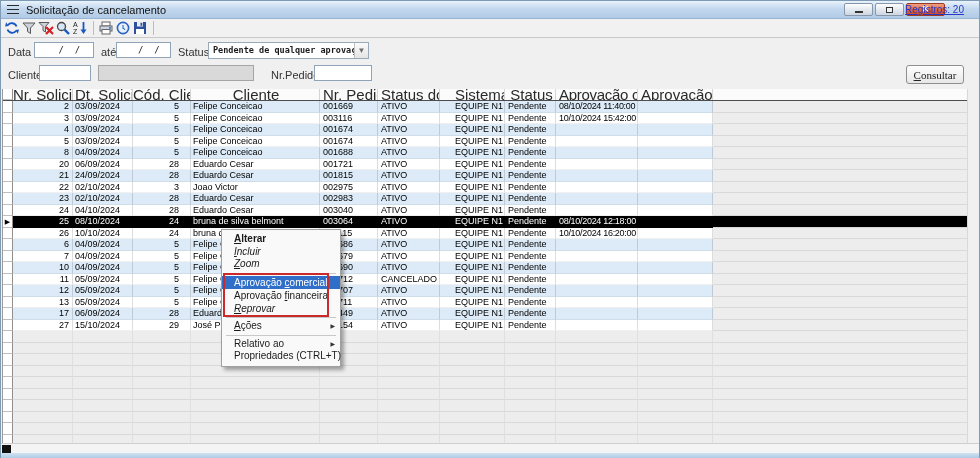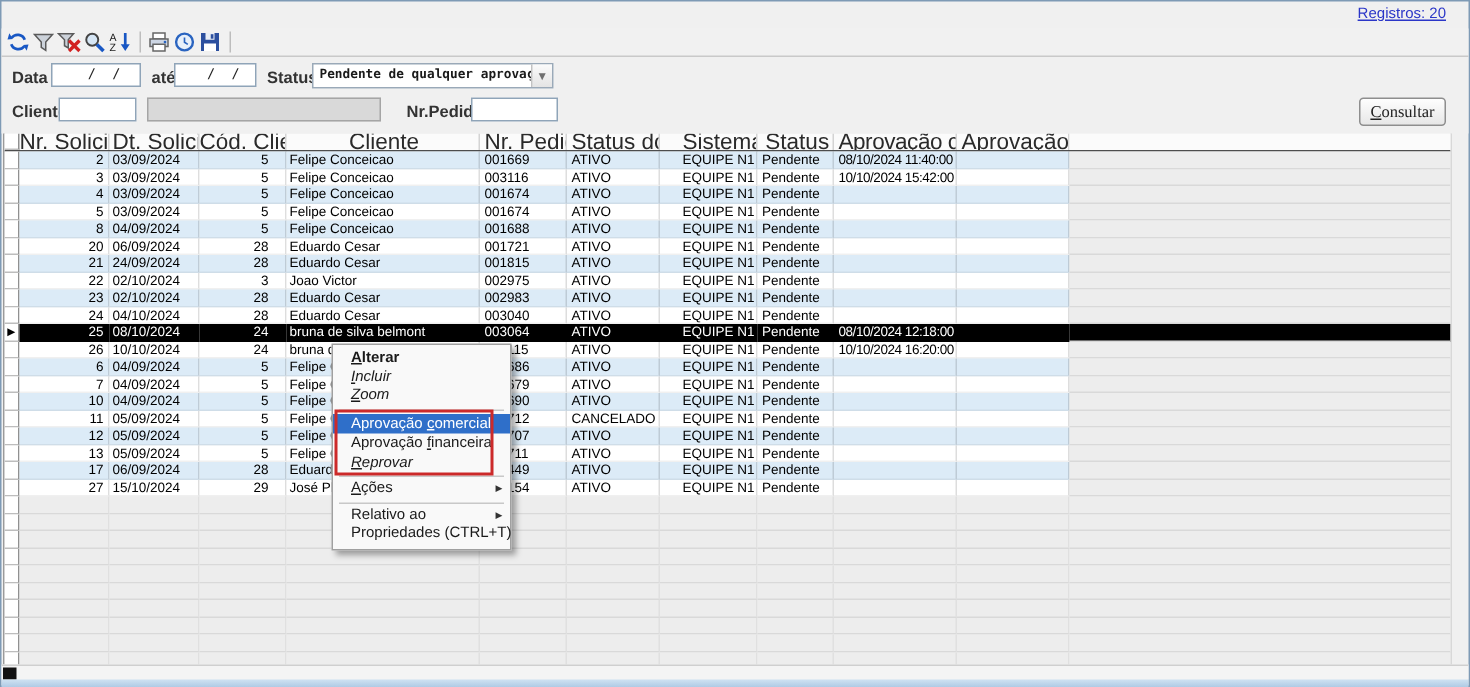--- a/index.html
+++ b/index.html
@@ -25,21 +25,21 @@
 
   
   .toolbar { position:absolute; left:0; top:18px; width:100%; height:19px; background:#f1f1f1;
     border-bottom:1px solid #c9c9c9; display:flex; align-items:center; padding-left:3px; }
   .ticon { width:16px; height:16px; margin-right:1px; cursor:pointer; display:inline-block; }
   .tsep { width:1px; height:14px; background:#bdbdbd; margin:0 4px; }
   .records { position:absolute; right:15px; top:3px; font-size:10px; color:#2b36c8; text-decoration:underline; cursor:pointer; }
 
   
   .filters { position:absolute; left:0; top:37px; width:100%; height:51px; background:#f0f0f0; font-size:11px; }
-  .flabel { position:absolute; font-weight:bold; color:#333; }
+  .flabel { position:absolute; font-weight:normal; color:#333; }
   .fin { position:absolute; border:1px solid #8fa4b8; background:#fff; font-size:9px; height:16px;
     font-family:"DejaVu Sans Mono",monospace; color:#222; }
   .fin.center { text-align:center; }
   .combo { position:absolute; left:207px; top:4px; width:161px; height:17px; border:1px solid #9aa9b8; background:#fff; display:flex; cursor:pointer; }
   .combo .ctext { flex:1; font-family:"DejaVu Sans Mono",monospace; font-weight:bold; font-size:8.5px; line-height:15px; padding-left:4px; color:#1a1a1a; white-space:nowrap; overflow:hidden; }
   .combo .carrow { width:14px; border-left:1px solid #c2c2c2; background:linear-gradient(180deg,#fbfbfb,#e4e4e4); color:#707070; font-size:8px; text-align:center; line-height:15px; }
   .lookup { position:absolute; left:79px; top:1px; width:10px; height:13px; background:#1d4fb0; color:#fff;
     font-size:8px; font-weight:bold; text-align:center; line-height:13px; cursor:pointer; }
   .fin.disabled { background:#d9d9d9; border-color:#a5a5a5; }
   .consultar { position:absolute; left:905px; top:27px; width:58px; height:19px; font-size:11px; color:#222;
@@ -93,20 +93,39 @@
   .mi.hl { background:#2f6fc9; color:#fff; }
   .mi .arrow { position:absolute; right:5px; top:0; font-size:6px; color:#333; }
   .msep { height:1px; background:#c8c8c8; margin:2px 4px 2px 4px; }
   .redbox { position:absolute; left:1px; top:43px; width:106px; height:44px; border:2px solid #cc2a2a; pointer-events:none; z-index:60; }
 </style>
 </head>
 <body>
 
 <div class="window">
 
+  <div class="titlebar">
+    <span class="hamburger">
+        <i></i>
+        <i></i>
+        <i></i>
+      </span>
+    <span class="wtitle">Solicitação de cancelamento</span>
+    <span class="winbtns">
+      <span class="wbtn">
+          <span class="glyph-min"></span>
+        </span>
+      <span class="wbtn">
+          <span class="glyph-rest"></span>
+        </span>
+      <span class="wbtn close">
+          <span class="glyph-close">✕</span>
+        </span>
+    </span>
+  </div>
 
   <div class="toolbar">
     <span class="ticon">
       <svg width="16" height="16">
           <path d="M12.5 6.5A5 5 0 0 0 3.8 5.2" stroke="#1857c4" stroke-width="1.8" fill="none"></path>
           <path d="M3.5 9.5a5 5 0 0 0 8.7 1.3" stroke="#1857c4" stroke-width="1.8" fill="none"></path>
           <path d="M2.2 2.2 4.6 6 1 6.4z" fill="#1857c4"></path>
           <path d="M13.8 13.8 11.4 10 15 9.6z" fill="#1857c4"></path>
         </svg>
     </span>

